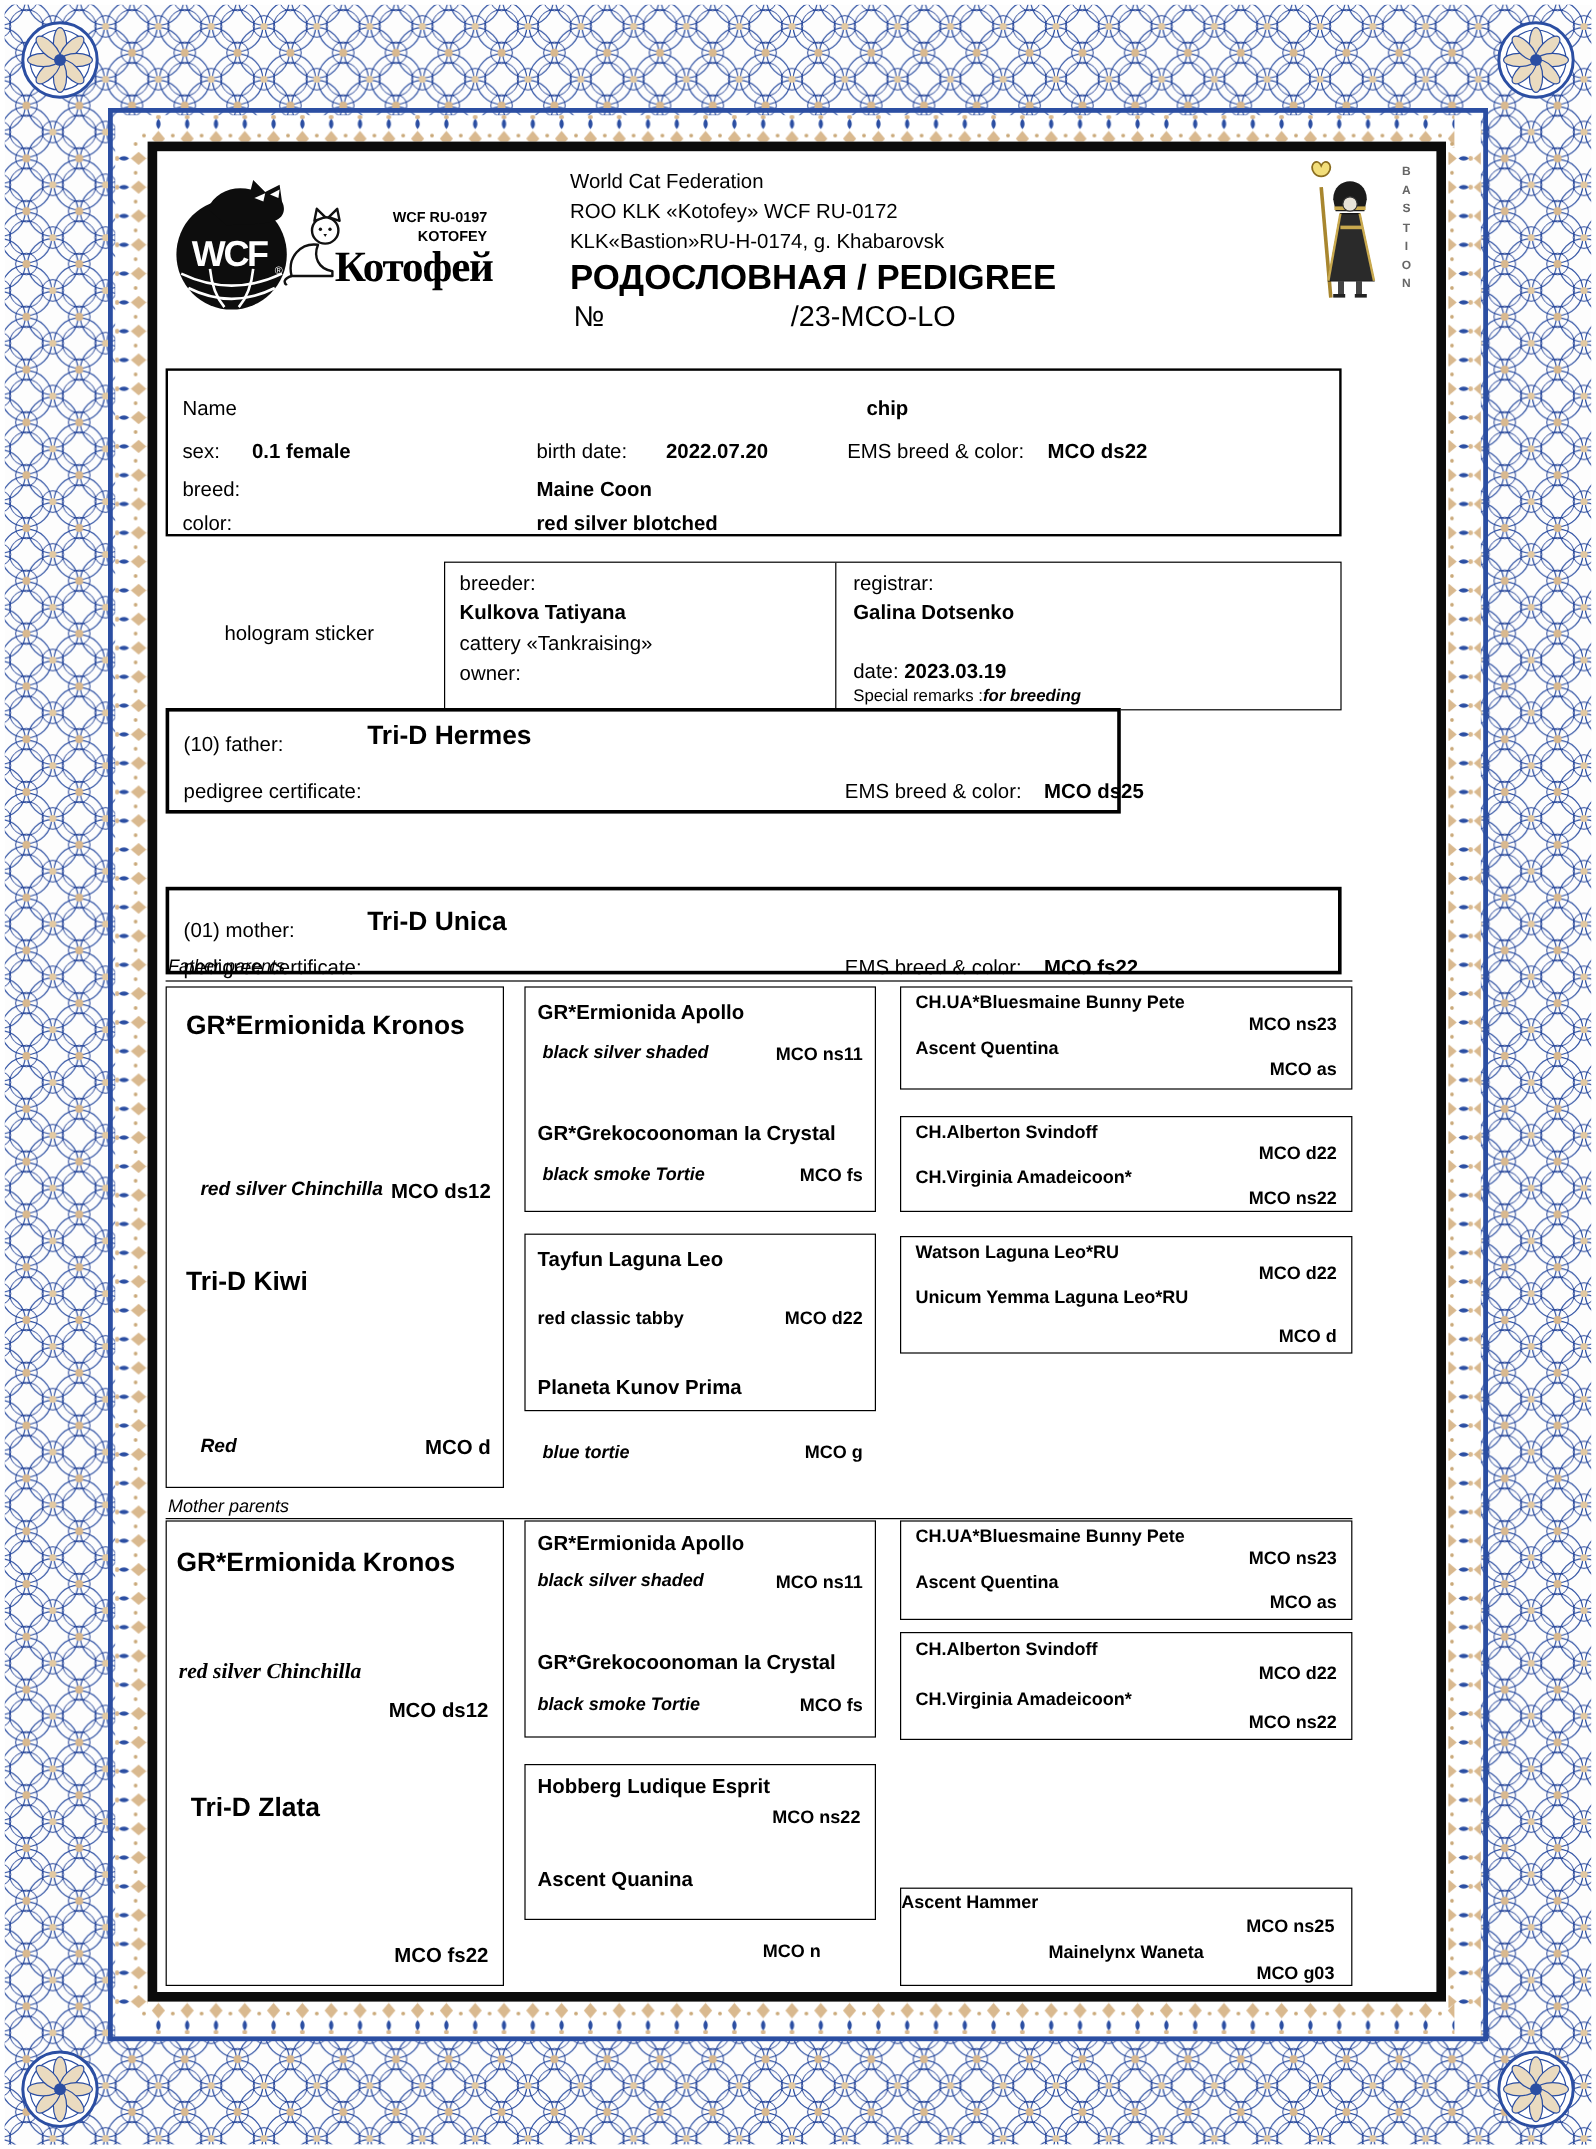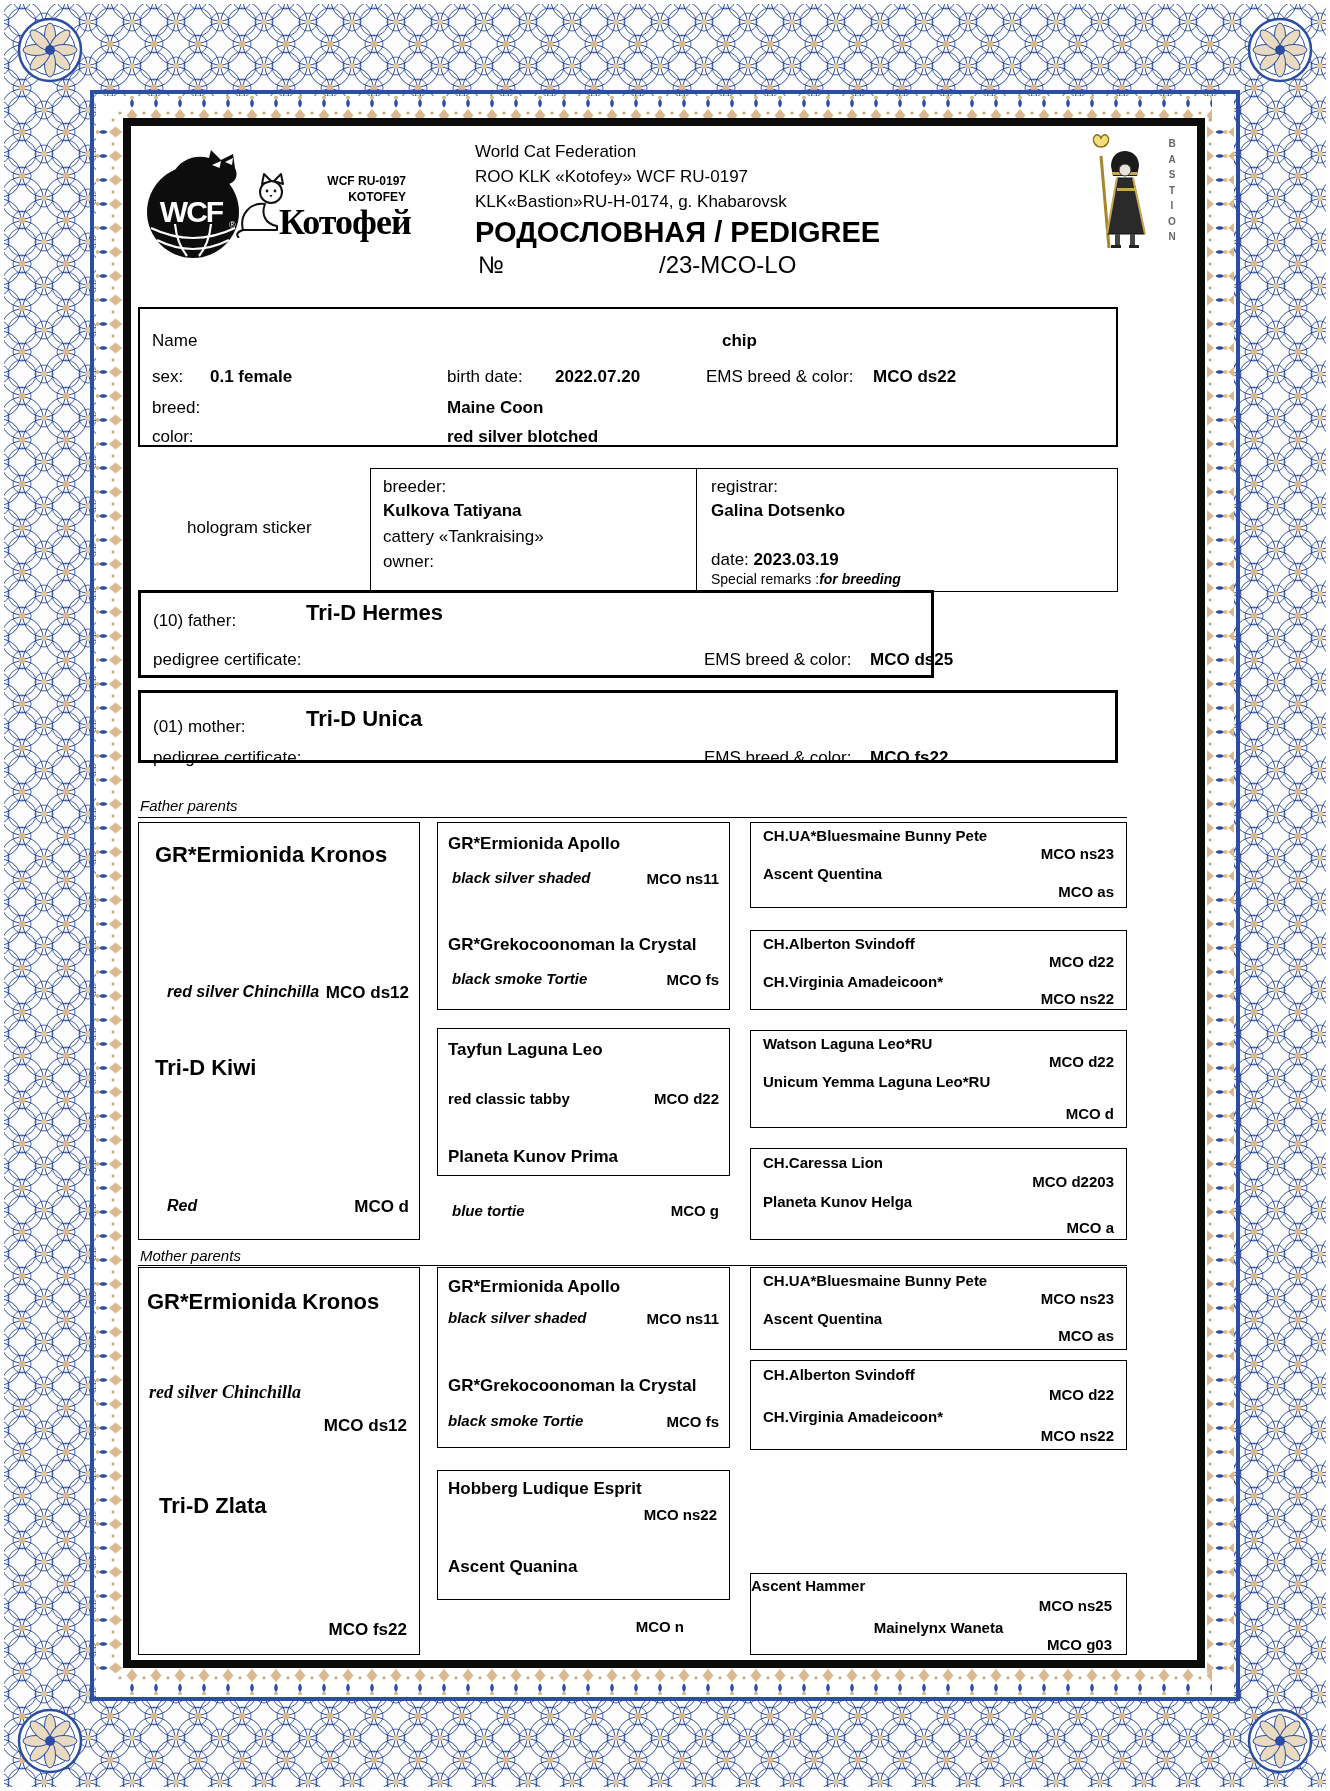--- a/index.html
+++ b/index.html
@@ -139,21 +139,21 @@
       </svg>
 
       <div class="t serif b f36" style="left:148px;top:76px;letter-spacing:-1px">Котофей</div>
 
       <div class="t f12 b" style="left:165px;top:48px;width:110px;text-align:right;white-space:normal;line-height:1.3">
         <span>WCF RU-0197</span><br>
         <span>KOTOFEY</span>
       </div>
 
       <div class="t f17" style="left:344px;top:16px">World Cat Federation</div>
-      <div class="t f17" style="left:344px;top:41px">ROO KLK «Kotofey» WCF RU-0197</div>
+      <div class="t f17" style="left:344px;top:41px">ROO KLK «Kotofey» WCF RU-0172</div>
       <div class="t f17" style="left:344px;top:66px">KLK«Bastion»RU-H-0174, g.  Khabarovsk</div>
       <div class="t f29 b" style="left:344px;top:90px">РОДОСЛОВНАЯ / PEDIGREE</div>
       <div class="t f24" style="left:347px;top:126px">№</div>
       <div class="t f24" style="left:528px;top:126px">/23-MCO-LO</div>
 
       <svg class="t" style="left:956px;top:4px" width="72" height="124" viewBox="0 0 72 124">
         <line x1="14" y1="26" x2="22" y2="118" stroke="#a8862e" stroke-width="3"></line>
         <path d="M8,14 C3,7 11,1 14,8 C17,1 25,7 20,14 C17,18 11,18 8,14 Z" fill="#f2de7a" stroke="#8a6d1f" stroke-width="1.5"></path>
         <path d="M24,36 C24,16 52,16 52,36 L50,46 L26,46 Z" fill="#1b1b1b"></path>
         <rect x="25" y="42" width="26" height="3" fill="#c9a94e"></rect>
@@ -216,21 +216,21 @@
       </div>
 
       <div class="box bx3" style="left:7px;top:464px;width:796px;height:88px">
         <div class="t f17" style="left:12px;top:18px">(10) father:</div>
         <div class="t f27 b" style="left:165px;top:8px">Tri-D Hermes</div>
         <div class="t f17" style="left:12px;top:57px">pedigree certificate:</div>
         <div class="t f17" style="left:563px;top:57px">EMS breed &amp; color:</div>
         <div class="t f17 b" style="left:729px;top:57px">MCO ds25</div>
       </div>
 
-      <div class="box bx3" style="left:7px;top:564px;width:980px;height:73px">
+      <div class="box bx3" style="left:7px;top:613px;width:980px;height:73px">
         <div class="t f17" style="left:12px;top:24px">(01) mother:</div>
         <div class="t f27 b" style="left:165px;top:14px">Tri-D Unica</div>
         <div class="t f17" style="left:12px;top:55px">pedigree certificate:</div>
         <div class="t f17" style="left:563px;top:55px">EMS breed &amp; color:</div>
         <div class="t f17 b" style="left:729px;top:55px">MCO fs22</div>
       </div>
 
       <div class="t f15 i" style="left:9px;top:672px">Father parents</div>
       <div class="hr" style="left:7px;top:691px;width:989px"></div>
 
@@ -272,26 +272,20 @@
         <div class="t f15 b" style="right:12px;top:23px">MCO d22</div>
         <div class="t f15 b" style="left:12px;top:43px">CH.Virginia Amadeicoon*</div>
         <div class="t f15 b" style="right:12px;top:60px">MCO ns22</div>
       </div>
       <div class="box" style="left:619px;top:904px;width:377px;height:98px">
         <div class="t f15 b" style="left:12px;top:5px">Watson Laguna Leo*RU</div>
         <div class="t f15 b" style="right:12px;top:23px">MCO d22</div>
         <div class="t f15 b" style="left:12px;top:43px">Unicum Yemma Laguna Leo*RU</div>
         <div class="t f15 b" style="right:12px;top:75px">MCO d</div>
       </div>
-      <div class="box" style="left:619px;top:1022px;width:377px;height:92px">
-        <div class="t f15 b" style="left:12px;top:6px">CH.Caressa Lion</div>
-        <div class="t f15 b" style="right:12px;top:25px">MCO d2203</div>
-        <div class="t f15 b" style="left:12px;top:45px">Planeta Kunov Helga</div>
-        <div class="t f15 b" style="right:12px;top:71px">MCO a</div>
-      </div>
 
       <div class="t f15 i" style="left:9px;top:1122px">Mother parents</div>
       <div class="hr" style="left:7px;top:1139px;width:989px"></div>
 
       <div class="box" style="left:7px;top:1141px;width:282px;height:388px">
         <div class="t f22 b" style="left:8px;top:22px">GR*Ermionida Kronos</div>
         <div class="t f18 b i serif" style="left:10px;top:114px">red  silver Chinchilla</div>
         <div class="t f17 b" style="right:12px;top:148px">MCO ds12</div>
         <div class="t f22 b" style="left:20px;top:226px">Tri-D Zlata</div>
         <div class="t f17 b" style="right:12px;top:352px">MCO fs22</div>

